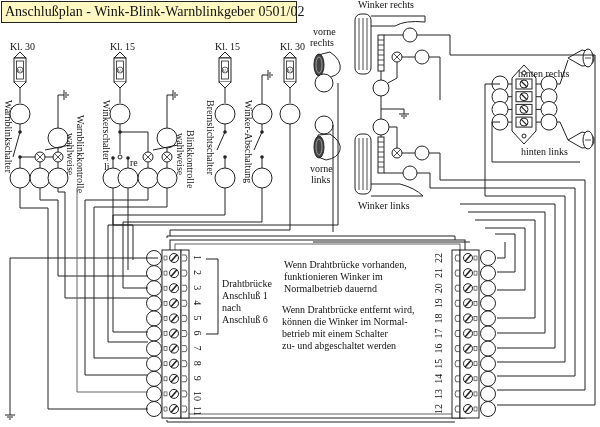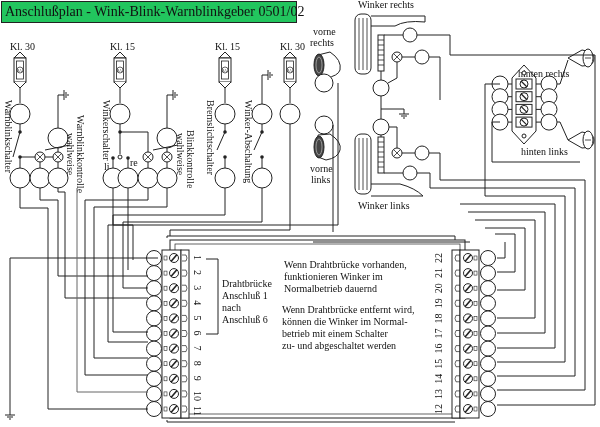--- a/index.html
+++ b/index.html
@@ -1,17 +1,17 @@
 <!DOCTYPE html>
 <html><head>
 <meta charset="utf-8">
 <style>
   html, body { margin: 0; padding: 0; background: #ffffff; }
   body { width: 600px; height: 427px; position: relative; overflow: hidden; font-family: "Liberation Serif", "DejaVu Serif", serif; }
-  #title-box { position: absolute; left: 1px; top: 1px; width: 296px; height: 22px; border: 1px solid #222; box-sizing: border-box; background: #22c55e; }
+  #title-box { position: absolute; left: 1px; top: 1px; width: 296px; height: 22px; border: 1px solid #222; box-sizing: border-box; background: #fef9c3; }
   #title-text { position: absolute; left: 3px; top: 2px; font-size: 14px; color: #111; white-space: nowrap; }
   svg#diagram { position: absolute; left: 0; top: 0; }
   svg text { font-family: "Liberation Serif", "DejaVu Serif", serif; fill: #111; }
   .w { stroke: #222; stroke-width: 1; fill: none; }
   .wg { stroke: #666; stroke-width: 1; fill: none; }
   .c { stroke: #222; stroke-width: 1; fill: #fff; }
   .thin { stroke: #222; stroke-width: 0.8; fill: none; }
 </style>
 </head>
 <body>

